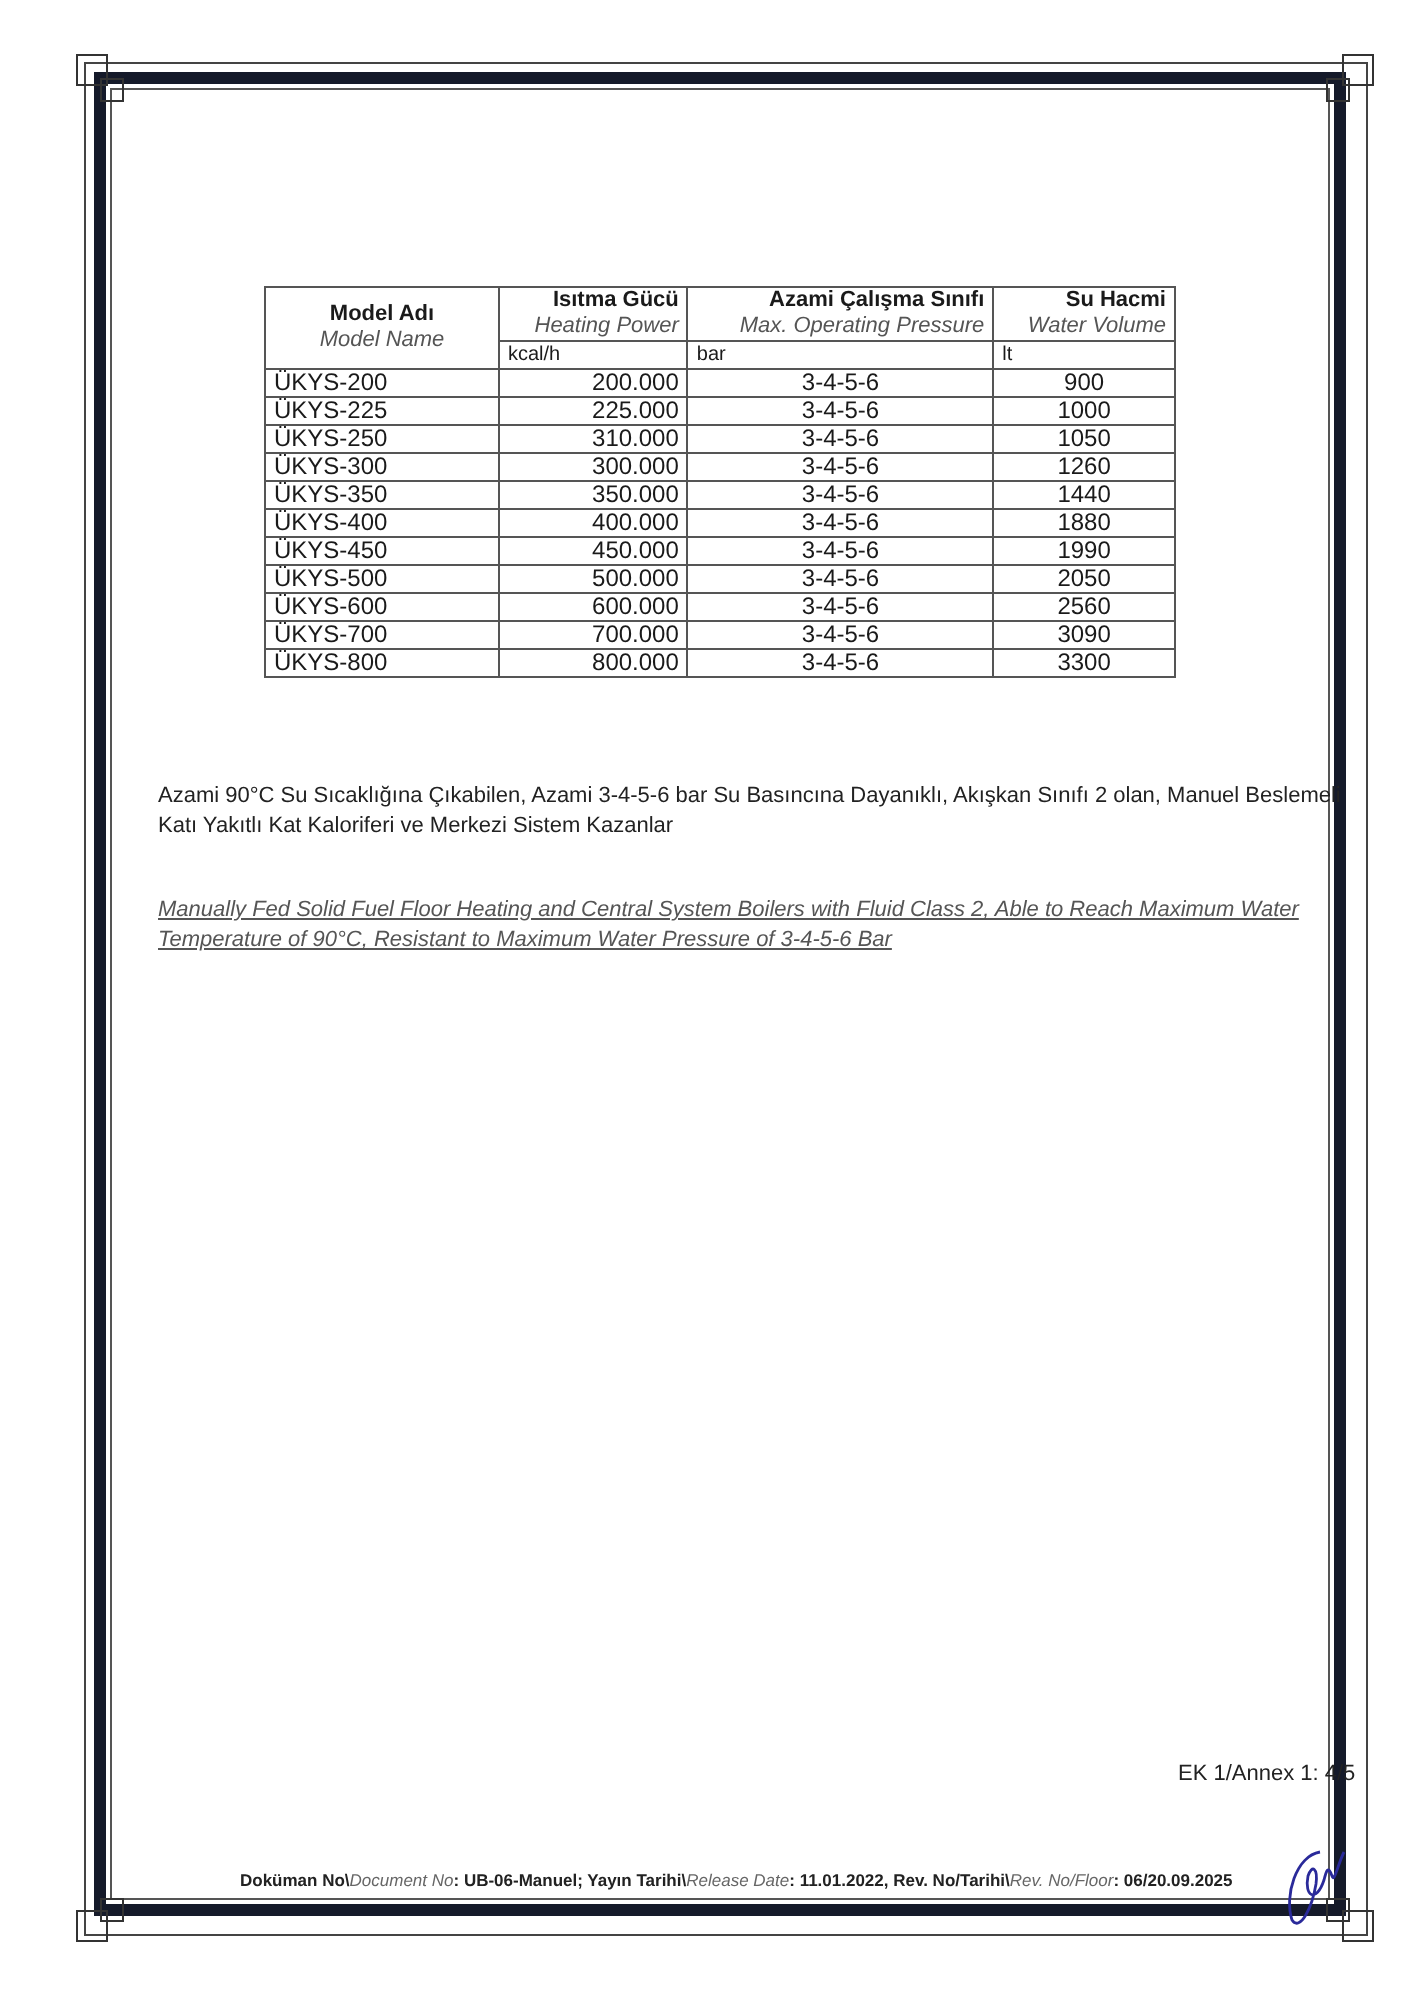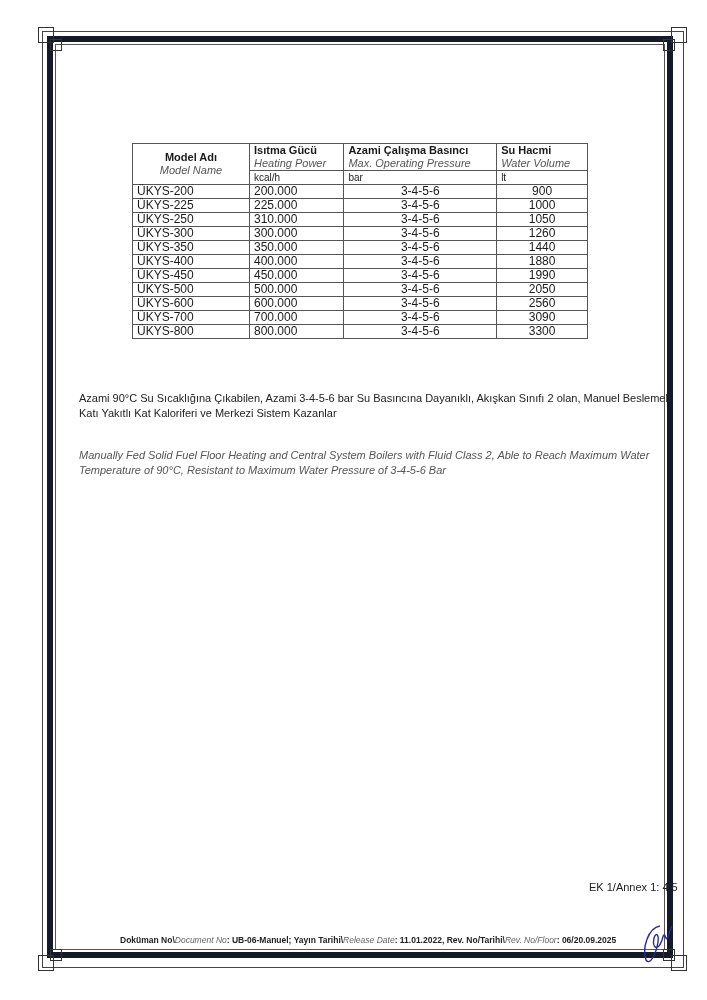--- a/index.html
+++ b/index.html
@@ -13,32 +13,32 @@
                  border: 6px solid #151a2a; box-sizing: border-box; }
   .frame-inner { position: absolute; left: 55px; top: 44px; width: 610px; height: 906px;
                  border: 1px solid #555; box-sizing: border-box; }
   .corner { position: absolute; width: 14px; height: 14px; border: 1px solid #333; background: transparent; }
   .corner.b { width: 10px; height: 10px; }
 
   
   table.spec { position: absolute; left: 132px; top: 143px; width: 456px;
                border-collapse: collapse; font-size: 12px; }
   table.spec td, table.spec th { border: 1px solid #555; padding: 0 4px; line-height: 13px; }
-  th.h { font-weight: bold; font-size: 11px; text-align: left; vertical-align: top; padding-top: 2px; }
+  th.h { font-weight: bold; font-size: 11px; text-align: right; vertical-align: top; padding-top: 2px; }
   th .en { display: block; font-weight: normal; font-style: italic; color: #555; font-size: 11px; }
   th.model { text-align: center; vertical-align: middle; width: 108px; }
   th.unit { font-weight: normal; font-size: 10px; text-align: left; height: 13px; }
   td { height: 13px; }
   td.model { text-align: left; margin-left: 44px; }
-  td.num { padding-right: 34px; }
+  td.num { text-align: right; padding-right: 34px; }
   td.ctr { text-align: center; }
 
   .para-tr { position: absolute; left: 79px; top: 391px; width: 600px; font-size: 11px; line-height: 15px; color: #222; }
   .para-en { position: absolute; left: 79px; top: 448px; width: 600px; font-size: 11px; line-height: 15px;
-             font-style: italic; color: #555; }
+             font-style: italic; color: #555; text-decoration: underline; }
 
   .annex { position: absolute; left: 589px; top: 881px; font-size: 11px; color: #222; }
   .footer { position: absolute; left: 120px; top: 935px; font-size: 8.5px; color: #222; font-weight: bold; white-space: nowrap; }
   .footer i { font-weight: normal; color: #666; }
 
   .sig { position: absolute; left: 638px; top: 918px; width: 40px; height: 50px; }
 </style>
 </head>
 <body>
 
@@ -59,21 +59,21 @@
     <tr>
       <th class="h model" rowspan="2">
         <span>Model Adı</span>
         <span class="en">Model Name</span>
       </th>
       <th class="h">
         <span>Isıtma Gücü</span>
         <span class="en">Heating Power</span>
       </th>
       <th class="h">
-        <span>Azami Çalışma Basıncı</span>
+        <span>Azami Çalışma Sınıfı</span>
         <span class="en">Max. Operating Pressure</span>
       </th>
       <th class="h">
         <span>Su Hacmi</span>
         <span class="en">Water Volume</span>
       </th>
     </tr>
     <tr>
       <th class="unit">kcal/h</th>
       <th class="unit">bar</th>

